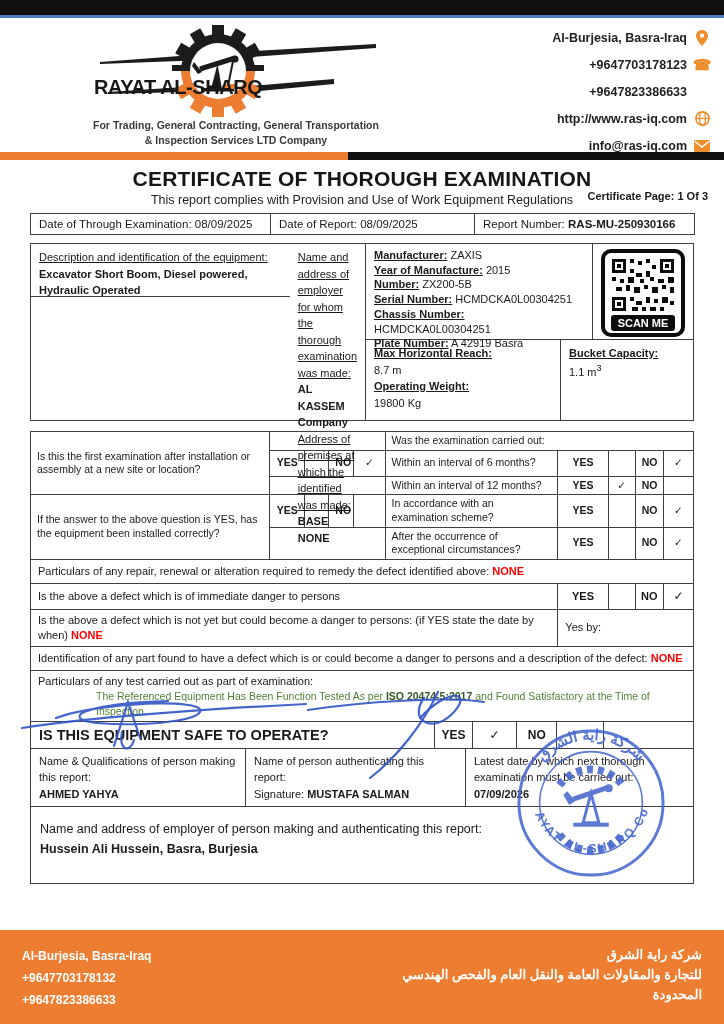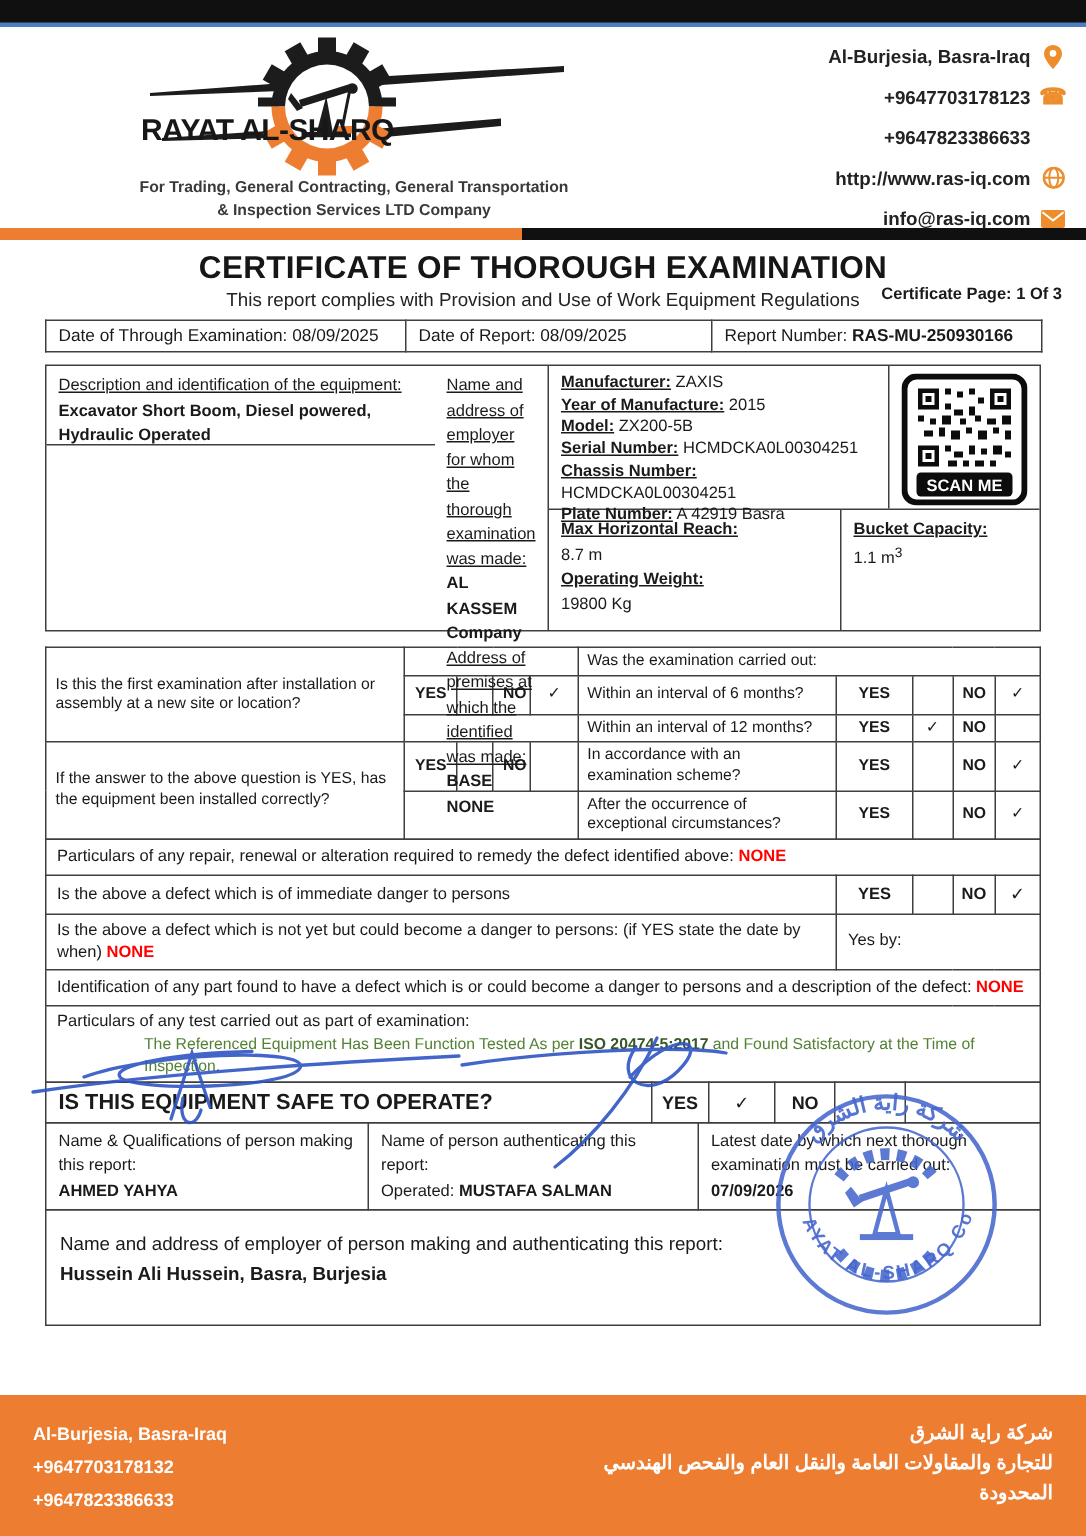--- a/index.html
+++ b/index.html
@@ -238,21 +238,21 @@
           <span class="b">AL KASSEM Company</span><br>
           <span class="ul">Address of premises at which the identified was made:</span><br>
           <span class="b">BASE NONE</span>
         </div>
       </div>
       <div class="equip-right">
         <div class="eq-top">
           <div class="eq-details">
             <span class="b ul">Manufacturer:</span> <span>ZAXIS</span><br>
             <span class="b ul">Year of Manufacture:</span> <span>2015</span><br>
-            <span class="b ul">Model:</span> <span>ZX200-5B</span><br>
+            <span class="b ul">Number:</span> <span>ZX200-5B</span><br>
             <span class="b ul">Serial Number:</span> <span>HCMDCKA0L00304251</span><br>
             <span class="b ul">Chassis Number:</span> <span>HCMDCKA0L00304251</span><br>
             <span class="b ul">Plate Number:</span> <span>A 42919 Basra</span>
           </div>
           <div class="eq-qr">
             <svg width="84" height="88" viewBox="0 0 84 88">
               <rect x="2" y="2" width="80" height="84" rx="8" fill="#ffffff" stroke="#0c0c0c" stroke-width="4"></rect>
               <rect x="10" y="66" width="64" height="16" rx="3" fill="#0c0c0c"></rect>
               <text x="42" y="78" text-anchor="middle" font-family="Liberation Sans, sans-serif" font-size="11" font-weight="bold" fill="#ffffff">SCAN ME</text>
               <g fill="#0c0c0c">
@@ -450,21 +450,21 @@
           <col style="width:227px">
         </colgroup>
       <tbody>
           <tr>
         <td>
           <span>Name &amp; Qualifications of person making this report:</span><br>
           <span class="b">AHMED YAHYA</span>
         </td>
         <td>
           <span>Name of person authenticating this report:</span><br>
-          <span>Operated: </span><span class="b">MUSTAFA SALMAN</span>
+          <span>Signature: </span><span class="b">MUSTAFA SALMAN</span>
         </td>
         <td>
           <span>Latest date by which next thorough examination must be carried out:</span><br>
           <span class="b">07/09/2026</span>
         </td>
       </tr>
     </tbody>
       </table>
 
     <div class="emp-box">

